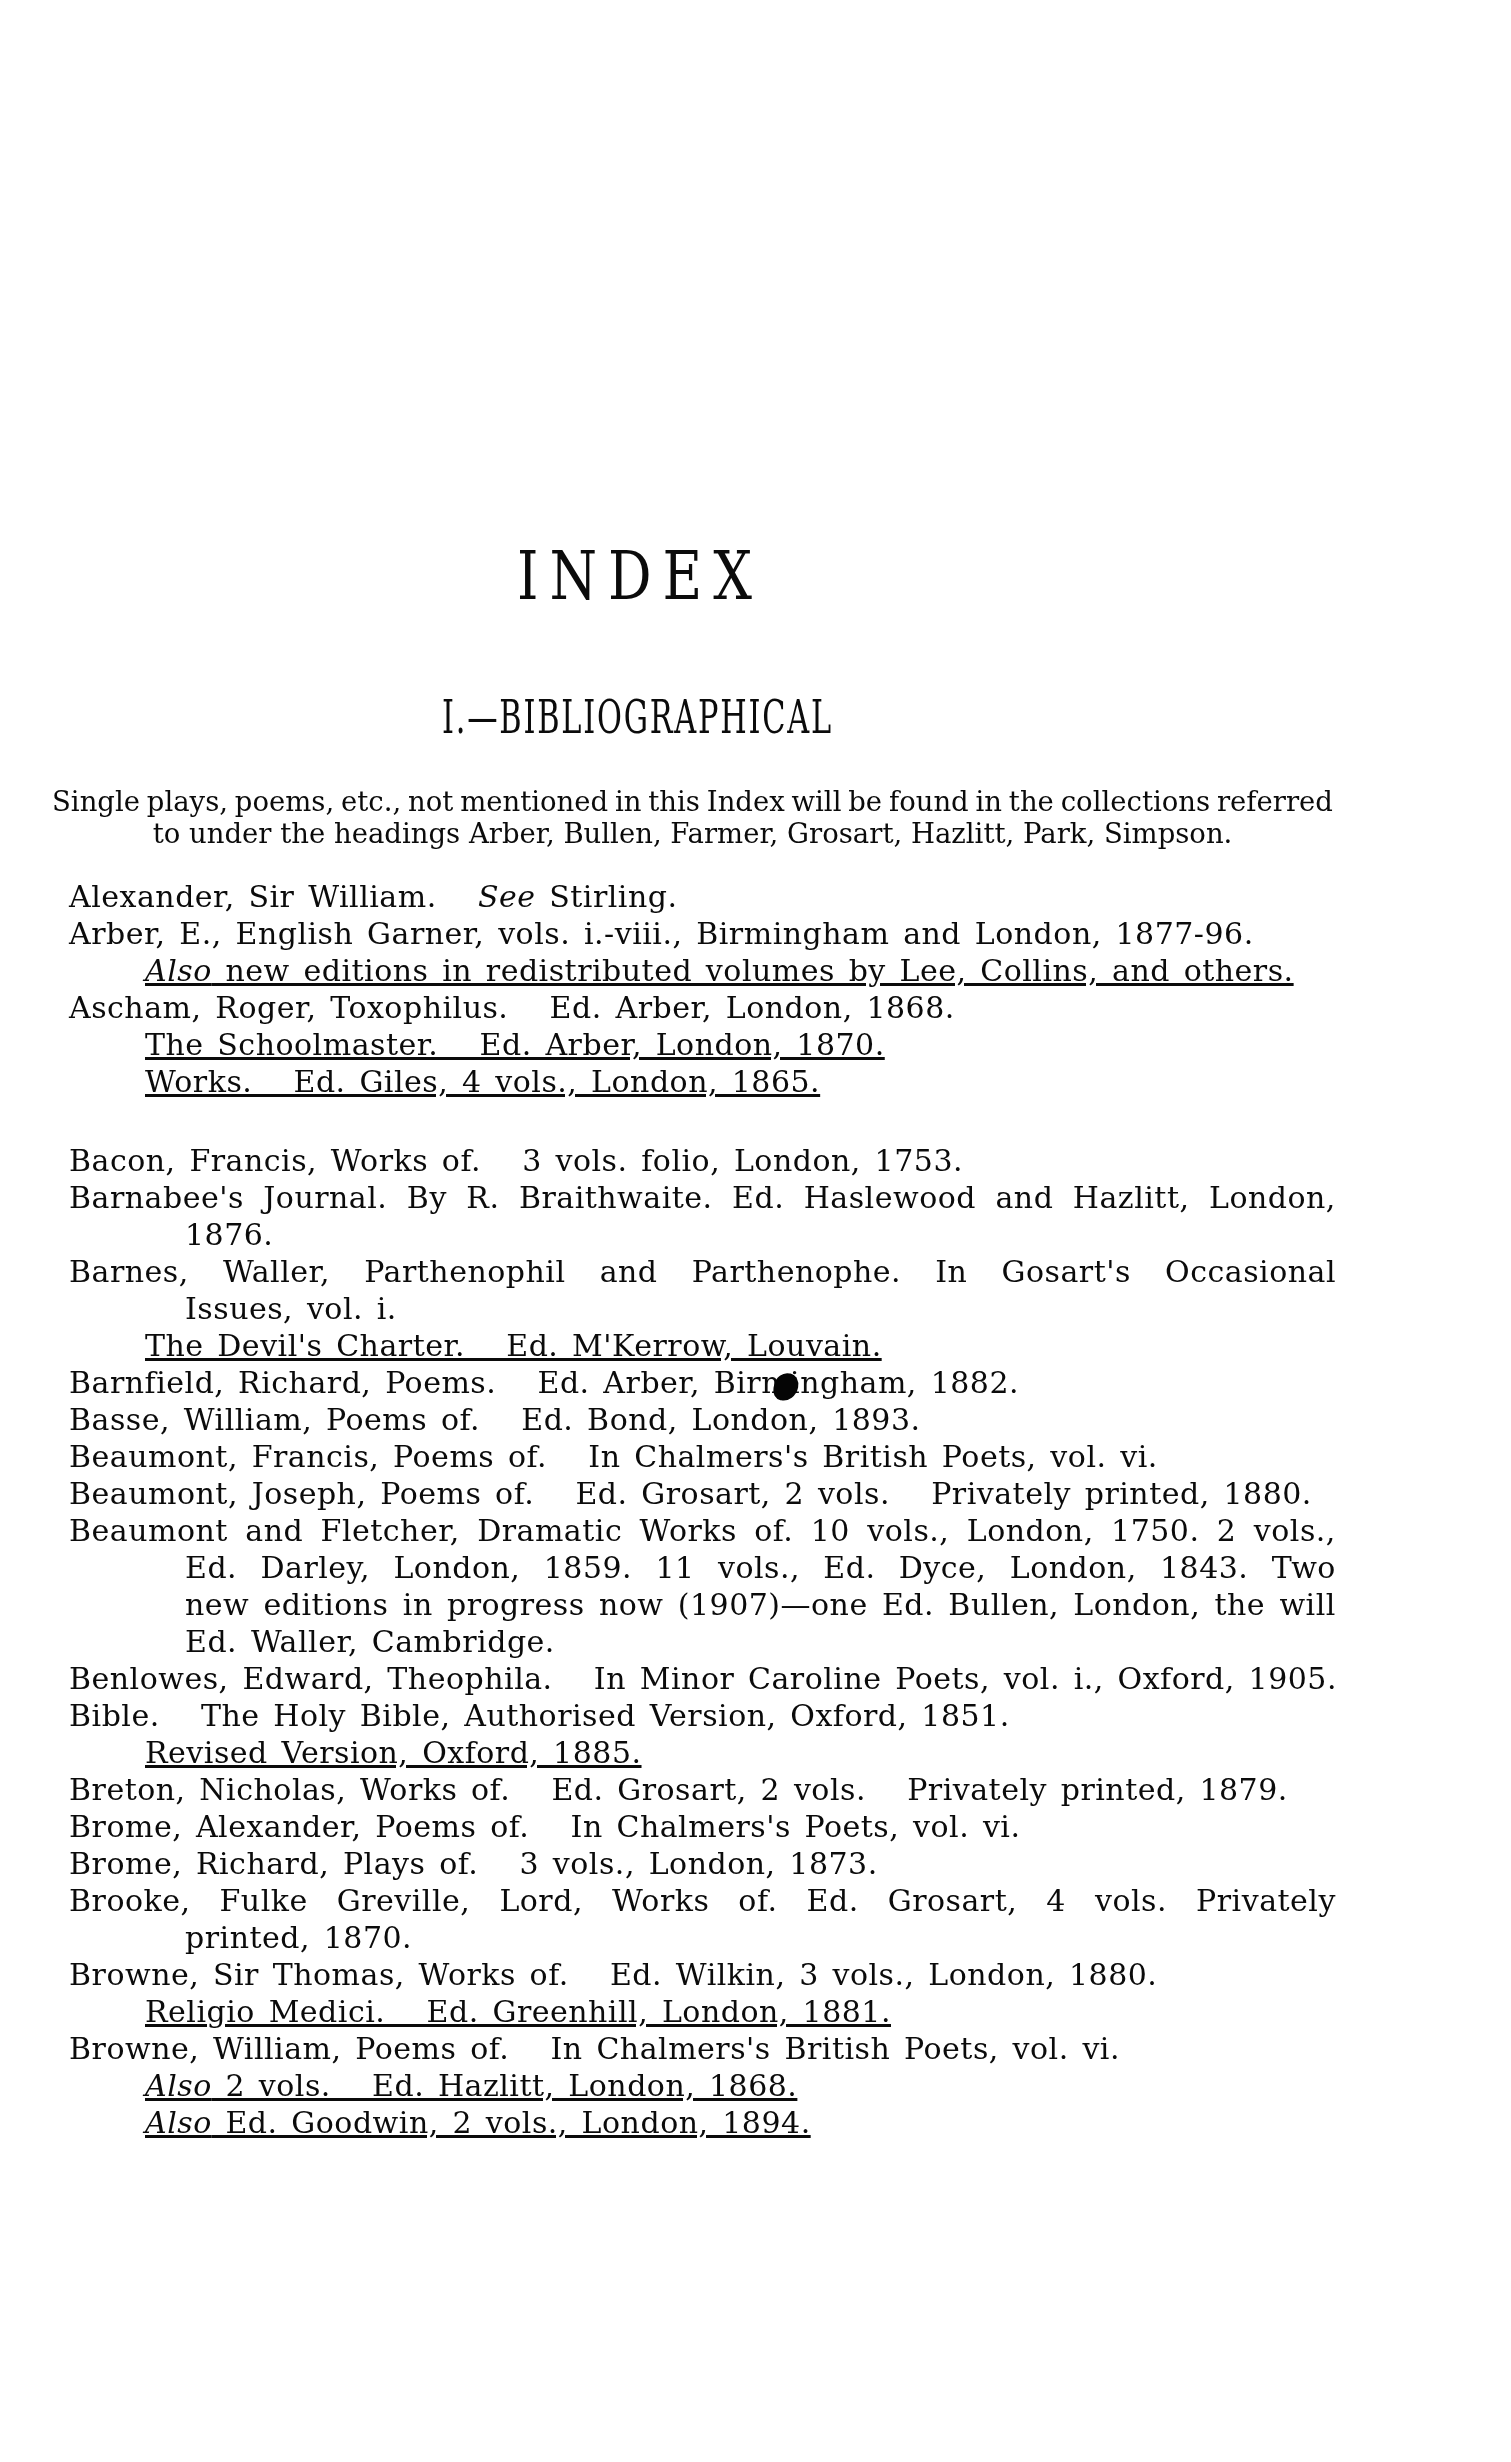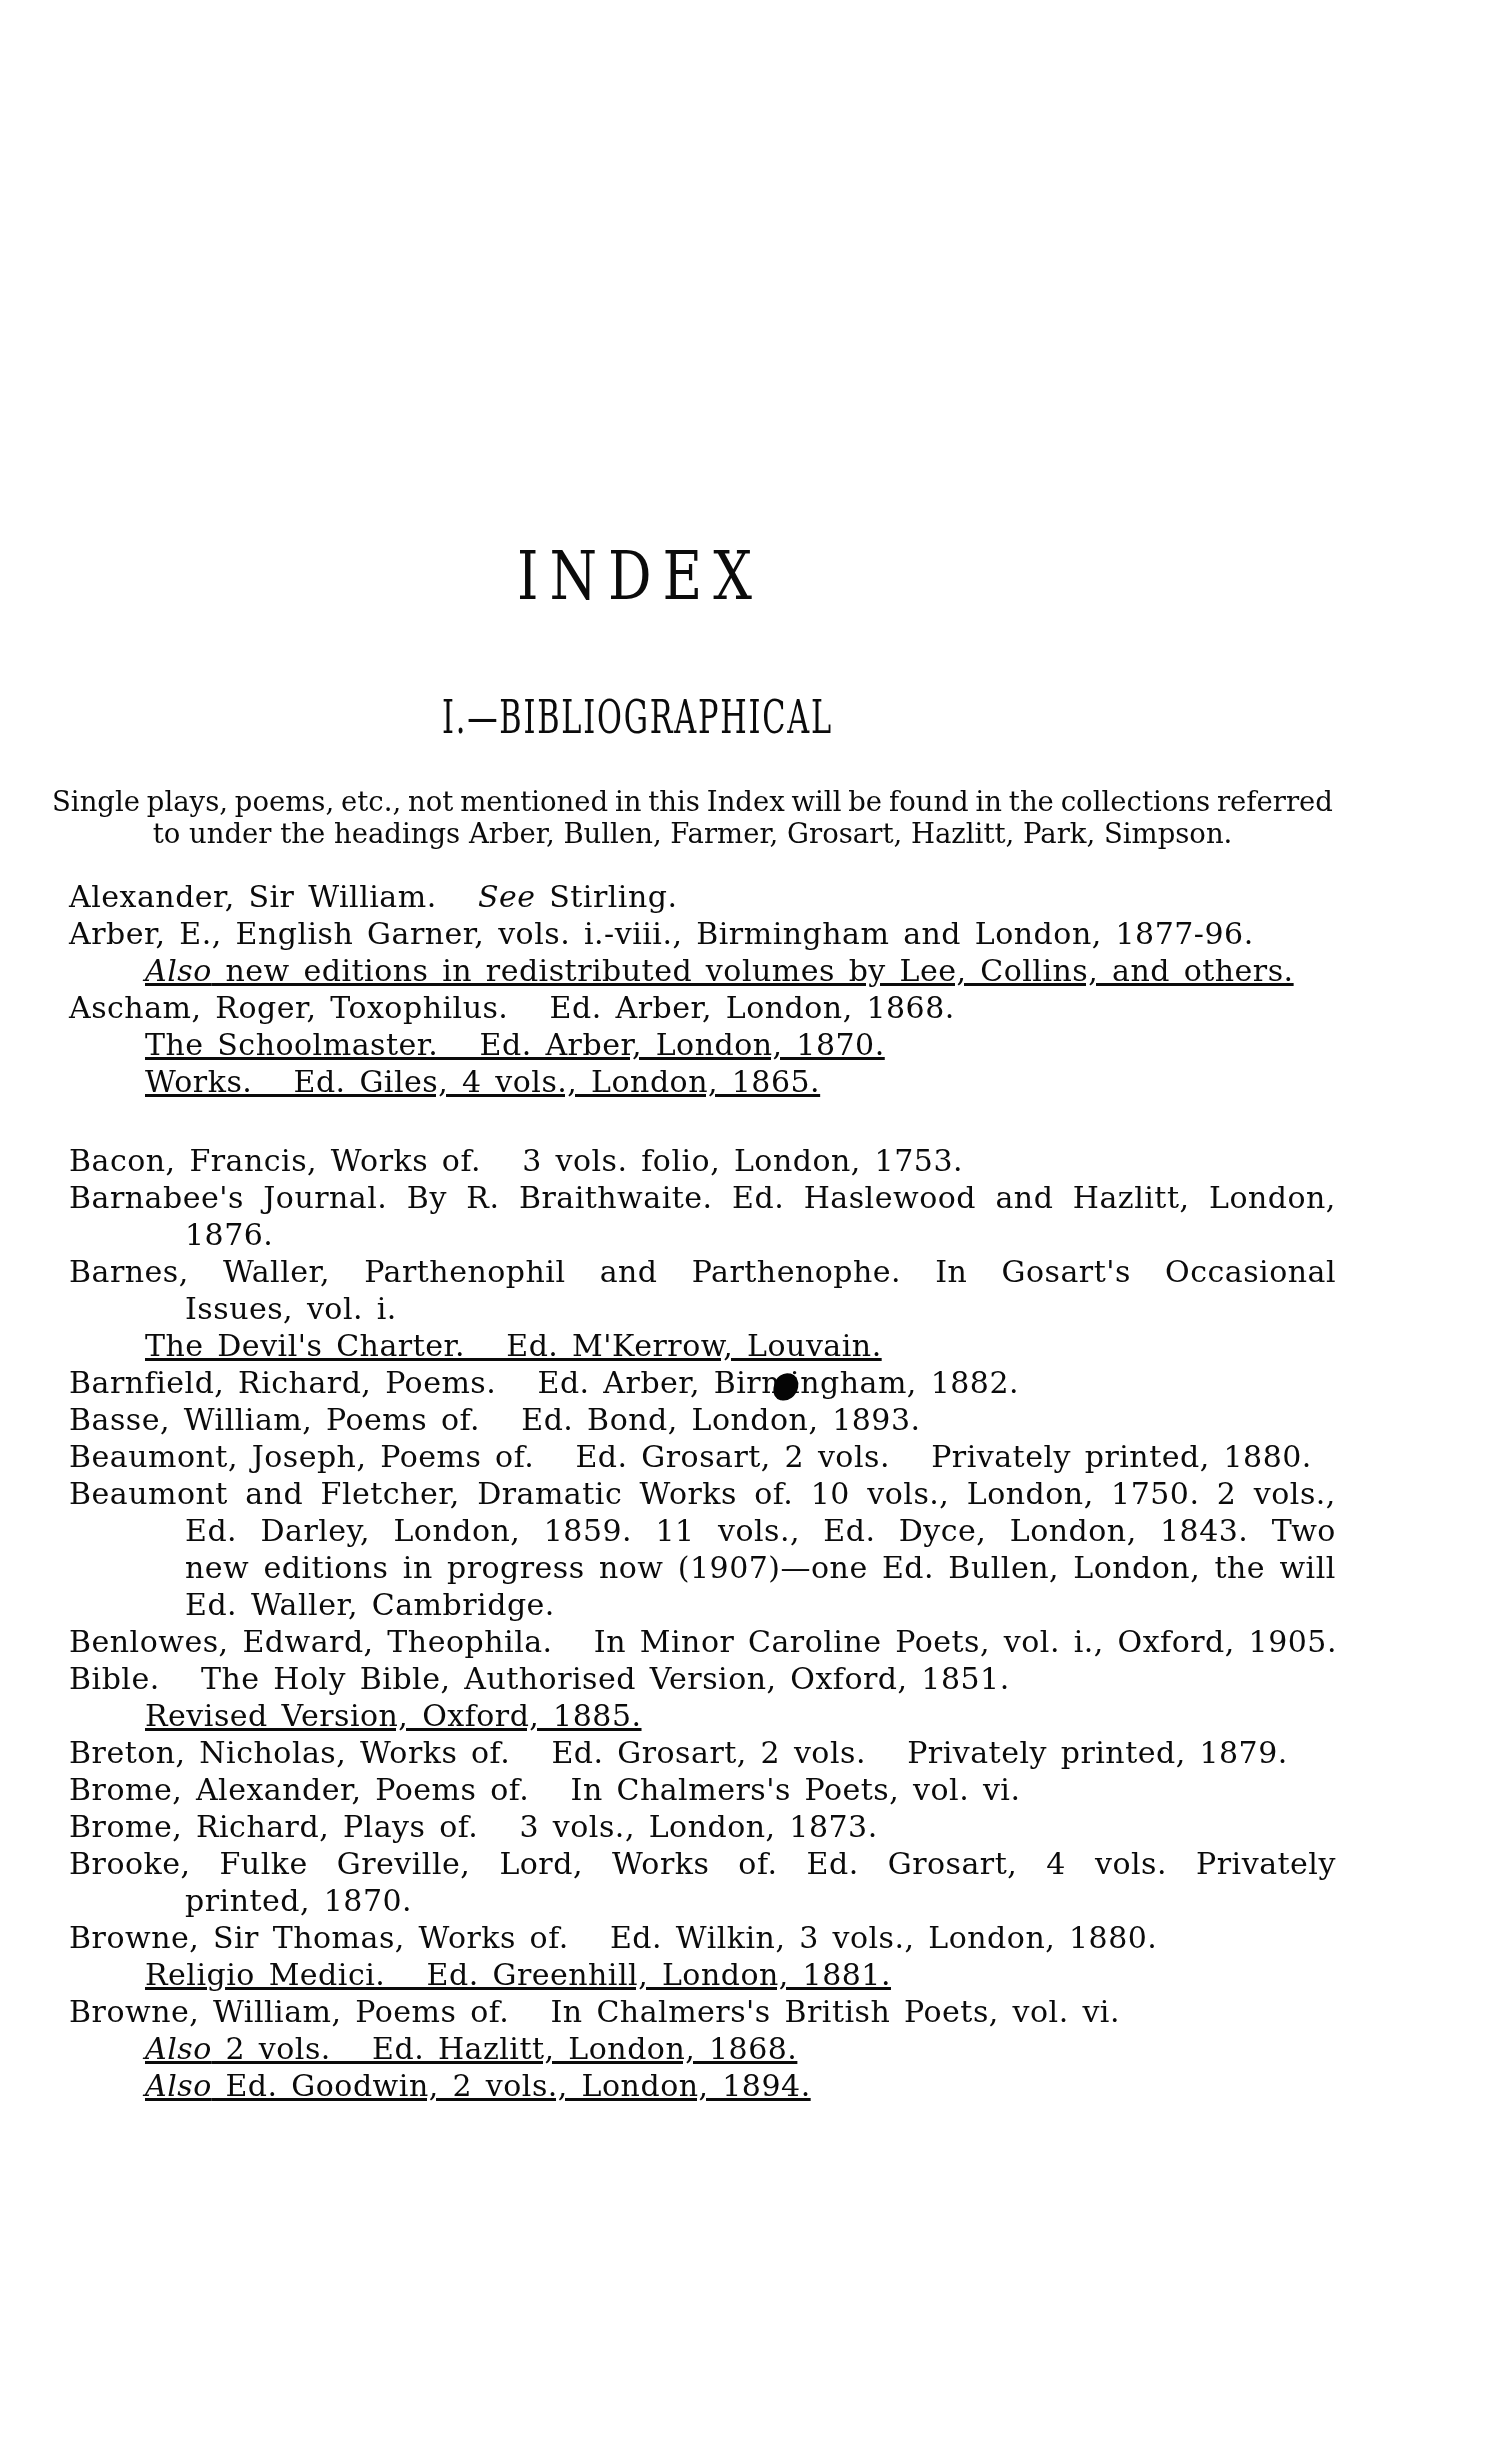--- a/index.html
+++ b/index.html
@@ -105,20 +105,21 @@
         <span>and</span>
         <span>Parthenophe.</span>
         <span>In</span>
         <span>Gosart's</span>
         <span>Occasional</span>
       </div>
       <div class="line ind2"><span>Issues, vol. i.</span></div>
       <div class="line ind1"><span>The Devil's Charter.   Ed. M'Kerrow, Louvain.</span></div>
       <div class="line"><span>Barnfield, Richard, Poems.   Ed. Arber, Birmingham, 1882.</span></div>
       <div class="line"><span>Basse, William, Poems of.   Ed. Bond, London, 1893.</span></div>
+      <div class="line"><span>Beaumont, Francis, Poems of.   In Chalmers's British Poets, vol. vi.</span></div>
       <div class="line"><span>Beaumont, Joseph, Poems of.   Ed. Grosart, 2 vols.   Privately printed, 1880.</span></div>
       <div class="line just">
         <span>Beaumont</span>
         <span>and</span>
         <span>Fletcher,</span>
         <span>Dramatic</span>
         <span>Works</span>
         <span>of.</span>
         <span>10</span>
         <span>vols.,</span>

